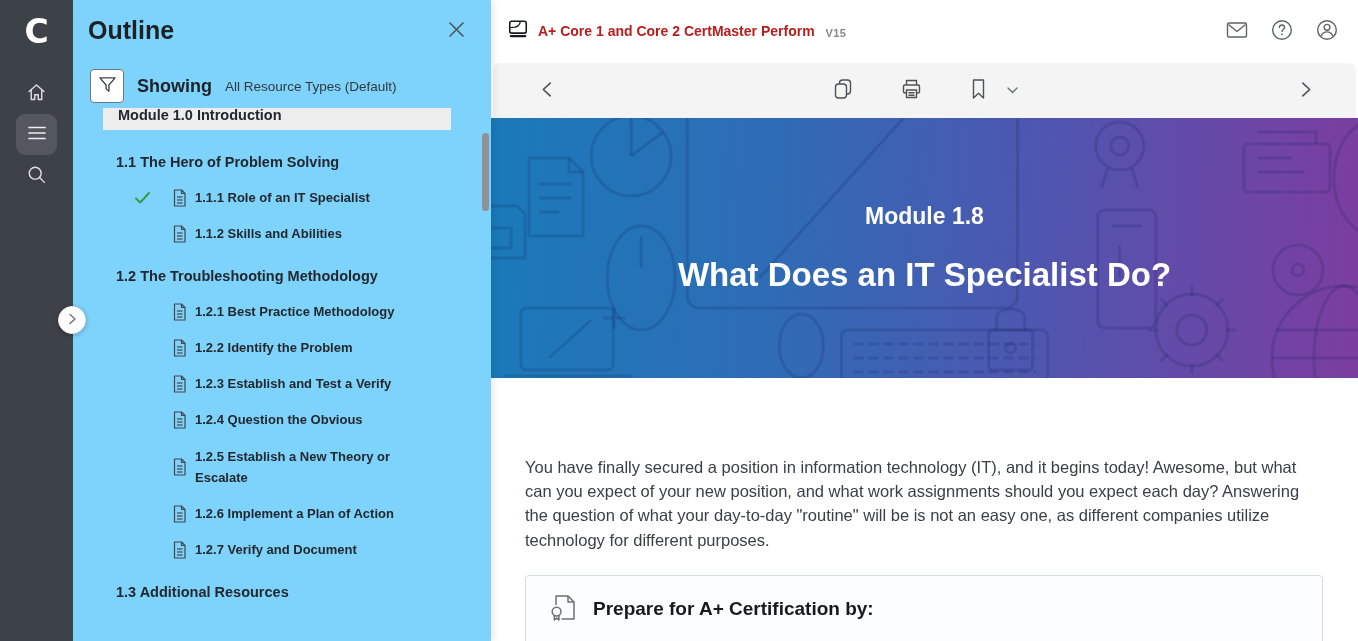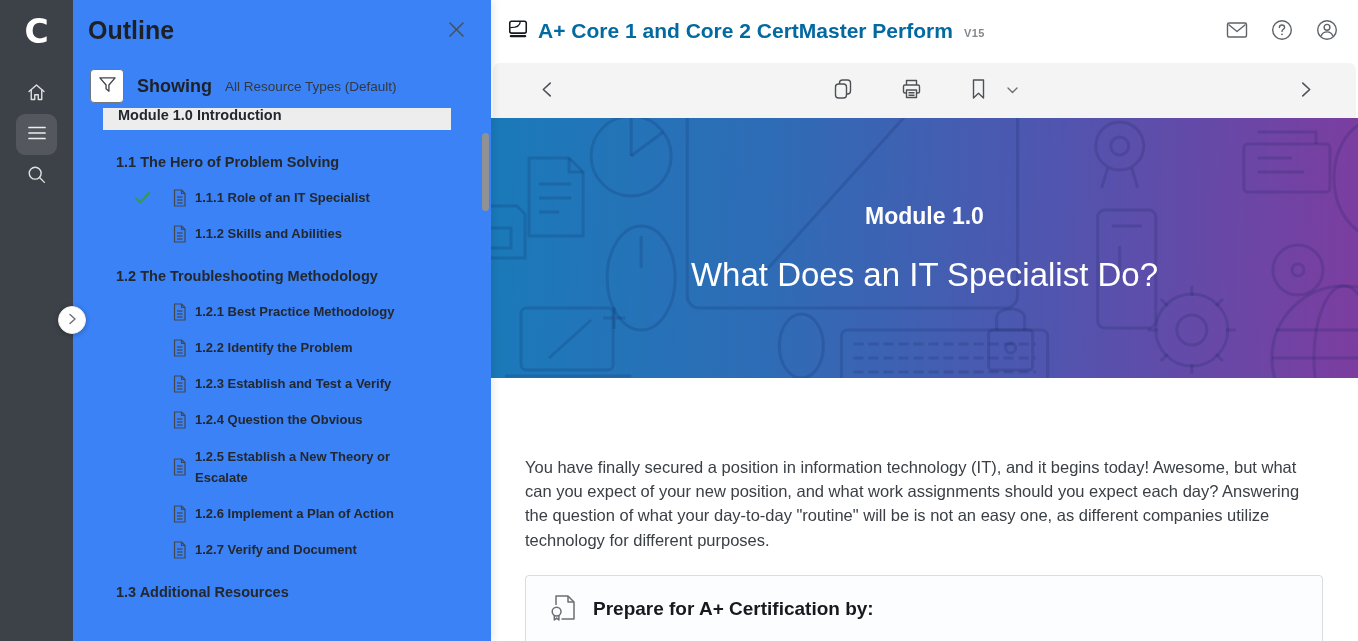--- a/index.html
+++ b/index.html
@@ -8,21 +8,21 @@
   .app { display:flex; height:100%; }
 
   
   .sidebar { width:73px; background:#3d4248; flex-shrink:0; display:flex; flex-direction:column; align-items:center; z-index:3; }
   .logo { color:#fff; font-size:33px; font-weight:600; margin-top:8px; line-height:48px; font-family:"DejaVu Sans", sans-serif; }
   .nav { margin-top:17px; display:flex; flex-direction:column; align-items:center; }
   .nav-btn { width:41px; height:41px; border:none; background:transparent; border-radius:9px; display:flex; align-items:center; justify-content:center; cursor:pointer; }
   .nav-btn.active { background:#54585e; }
 
   
-  .panel { width:418px; background:#3b82f6; flex-shrink:0; position:relative; z-index:2; box-shadow:3px 0 8px rgba(0,0,0,0.08); display:flex; flex-direction:column; }
+  .panel { width:418px; background:#7dd3fc; flex-shrink:0; position:relative; z-index:2; box-shadow:3px 0 8px rgba(0,0,0,0.08); display:flex; flex-direction:column; }
   .panel-header { display:flex; align-items:center; justify-content:space-between; padding:16px 22px 0 15px; }
   .panel-title { font-size:25px; font-weight:700; color:#1d2125; }
   .close-btn { background:none; border:none; cursor:pointer; padding:4px; display:flex; }
   .filter-row { display:flex; align-items:center; gap:13px; margin:24px 0 0 17px; }
   .filter-btn { width:34px; height:34px; background:#fff; border:1px solid #71767c; border-radius:4px; display:flex; align-items:center; justify-content:center; cursor:pointer; flex-shrink:0; }
   .showing-label { font-size:18px; font-weight:700; color:#1d2125; }
   .showing-value { font-size:13.5px; color:#33383e; }
   .o-list { margin-top:5px; flex:1; overflow:hidden; }
   .o-row { cursor:pointer; }
   .o-row.module { background:#ededee; margin:-6px 40px 0 30px; padding:5px 4px 7px 15px; font-size:14.5px; font-weight:700; color:#23282e; }
@@ -34,34 +34,34 @@
   .check-slot { width:17px; margin-right:21px; flex-shrink:0; display:flex; align-items:center; }
   .doc-slot { width:15px; margin-right:8px; flex-shrink:0; display:flex; align-items:center; }
   .panel-scroll { position:absolute; right:2px; top:133px; width:7px; height:78px; border-radius:4px; background:#8f9194; cursor:grab; }
 
   .expand-btn { position:absolute; left:58px; top:306px; width:28px; height:28px; border-radius:50%; background:#fff; border:1px solid #ececec; box-shadow:0 1px 5px rgba(0,0,0,0.28); z-index:6; display:flex; align-items:center; justify-content:center; cursor:pointer; }
 
   
   .main { flex:1; min-width:0; display:flex; flex-direction:column; background:#fff; }
   .main-header { height:62px; flex-shrink:0; display:flex; align-items:center; justify-content:space-between; padding:0 17px 0 16px; }
   .mh-left { display:flex; align-items:center; gap:9px; }
-  .mh-title { font-size:21px; font-weight:700; color:#0369a1; }
+  .mh-title { font-size:14px; font-weight:700; color:#b91c1c; }
   .mh-version { font-size:11px; font-weight:700; color:#83888d; letter-spacing:.4px; margin-left:2px; margin-top:3px; }
   .mh-right { display:flex; align-items:center; gap:17px; }
   .icon-btn { background:none; border:none; cursor:pointer; padding:2px; display:flex; align-items:center; }
 
   .toolbar { height:55px; background:#f4f4f5; border-radius:7px 7px 0 0; margin:1px 2px 0 2px; flex-shrink:0; display:flex; align-items:center; justify-content:space-between; padding:0 40px 0 44px; position:relative; }
   .tb-center { position:absolute; left:50%; transform:translateX(-50%); display:flex; align-items:center; gap:42px; }
   .tb-bm-group { display:flex; align-items:center; gap:15px; }
 
   .banner { height:260px; flex-shrink:0; position:relative; overflow:hidden; display:flex; flex-direction:column; align-items:center; justify-content:center; gap:26px;
             background:linear-gradient(92deg,#1a7ab9 0%, #2e6cb6 32%, #5254ae 66%, #7c3da0 100%); }
   .banner-pattern { position:absolute; inset:0; width:100%; height:100%; }
   .banner-module { position:relative; z-index:1; font-size:23px; font-weight:700; color:#fff; }
-  .banner-title { position:relative; z-index:1; font-size:33px; font-weight:400; color:#fff; }
+  .banner-title { position:relative; z-index:1; font-size:33px; font-weight:700; color:#fff; }
 
   .content { flex:1; overflow:hidden; padding:77px 33px 0 34px; }
   .para { font-size:16.5px; line-height:24.2px; color:#3a4046; max-width:798px; }
   .callout { margin-top:23px; border:1px solid #d8dde2; border-radius:4px; background:#fcfdfe; padding:16px 20px 20px 22px; max-width:798px; }
   .callout-head { display:flex; align-items:center; gap:14px; }
   .callout-title { font-size:19px; font-weight:700; color:#16191d;text-align:center; }
   .callout ul { margin:13px 0 0 0; padding-left:48px; }
   .callout li { font-size:15.5px; line-height:22px; color:#3a4046; }
 </style>
 </head>
@@ -398,21 +398,21 @@
           <path d="M766 14 H824 V26"></path>
           <path d="M766 40 H800 M766 54 H812"></path>
         <circle cx="852" cy="240" r="72"></circle>
           <ellipse cx="852" cy="240" rx="30" ry="72"></ellipse>
           <path d="M784 212 H920 M780 240 H924 M784 268 H920"></path>
         <ellipse cx="884" cy="60" rx="42" ry="58"></ellipse>
           <path d="M884 2 V40"></path>
         <circle cx="806" cy="152" r="25"></circle>
           <circle cx="806" cy="152" r="6"></circle>
       </svg>
-      <div class="banner-module">Module 1.0</div>
+      <div class="banner-module">Module 1.8</div>
       <div class="banner-title">What Does an IT Specialist Do?</div>
     </div>
 
     <div class="content">
       <p class="para">You have finally secured a position in information technology (IT), and it begins today! Awesome, but what can you expect of your new position, and what work assignments should you expect each day? Answering the question of what your day-to-day "routine" will be is not an easy one, as different companies utilize technology for different purposes.</p>
       <div class="callout">
         <div class="callout-head">
           <span>
             <svg width="31" height="31" viewBox="0 0 31 31" fill="none" stroke="#6b7075" stroke-width="1.5" stroke-linejoin="round">
               <path d="M8 13 V4 H20 L26 10 V27 H13.5"></path>

